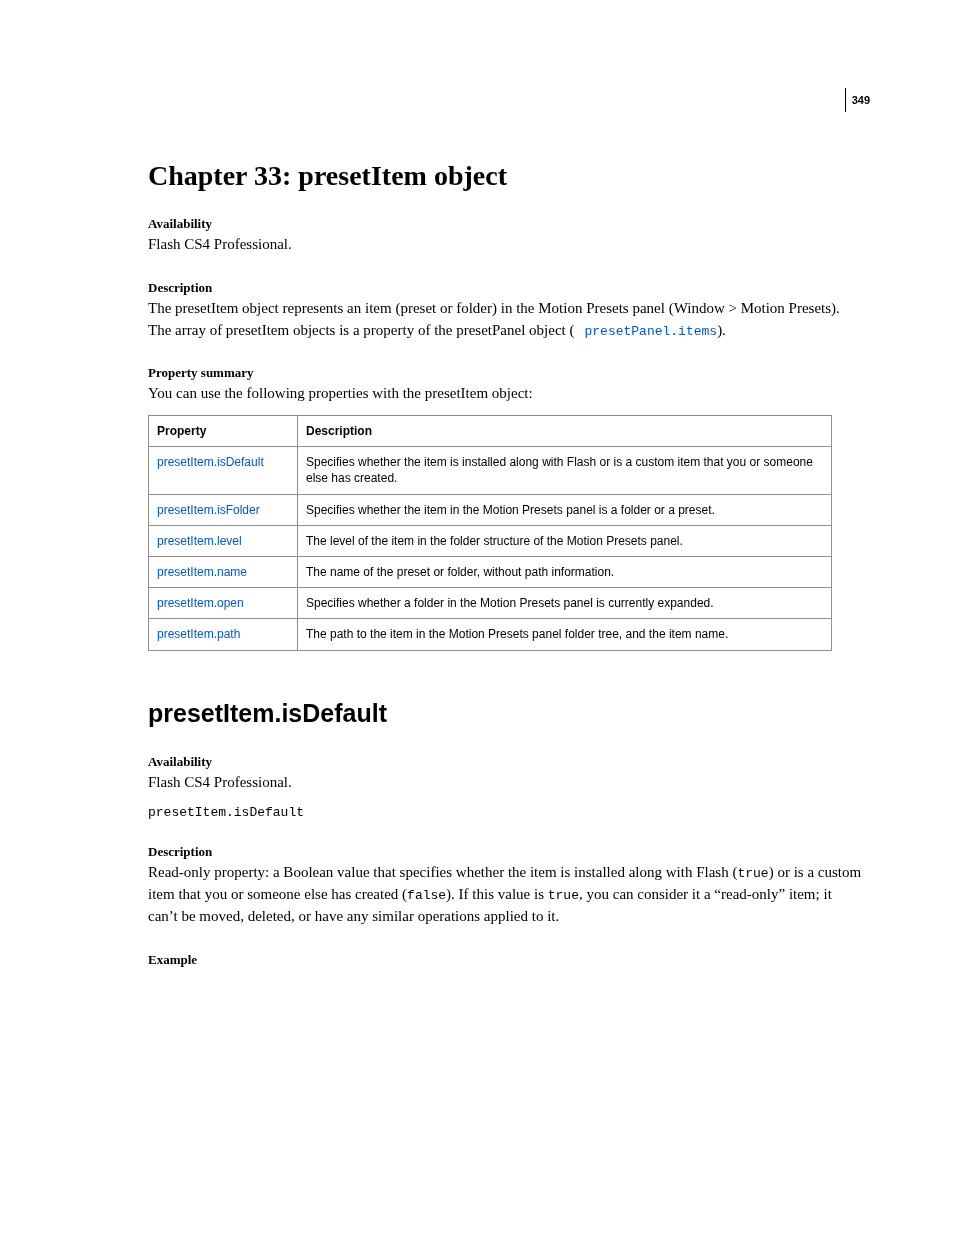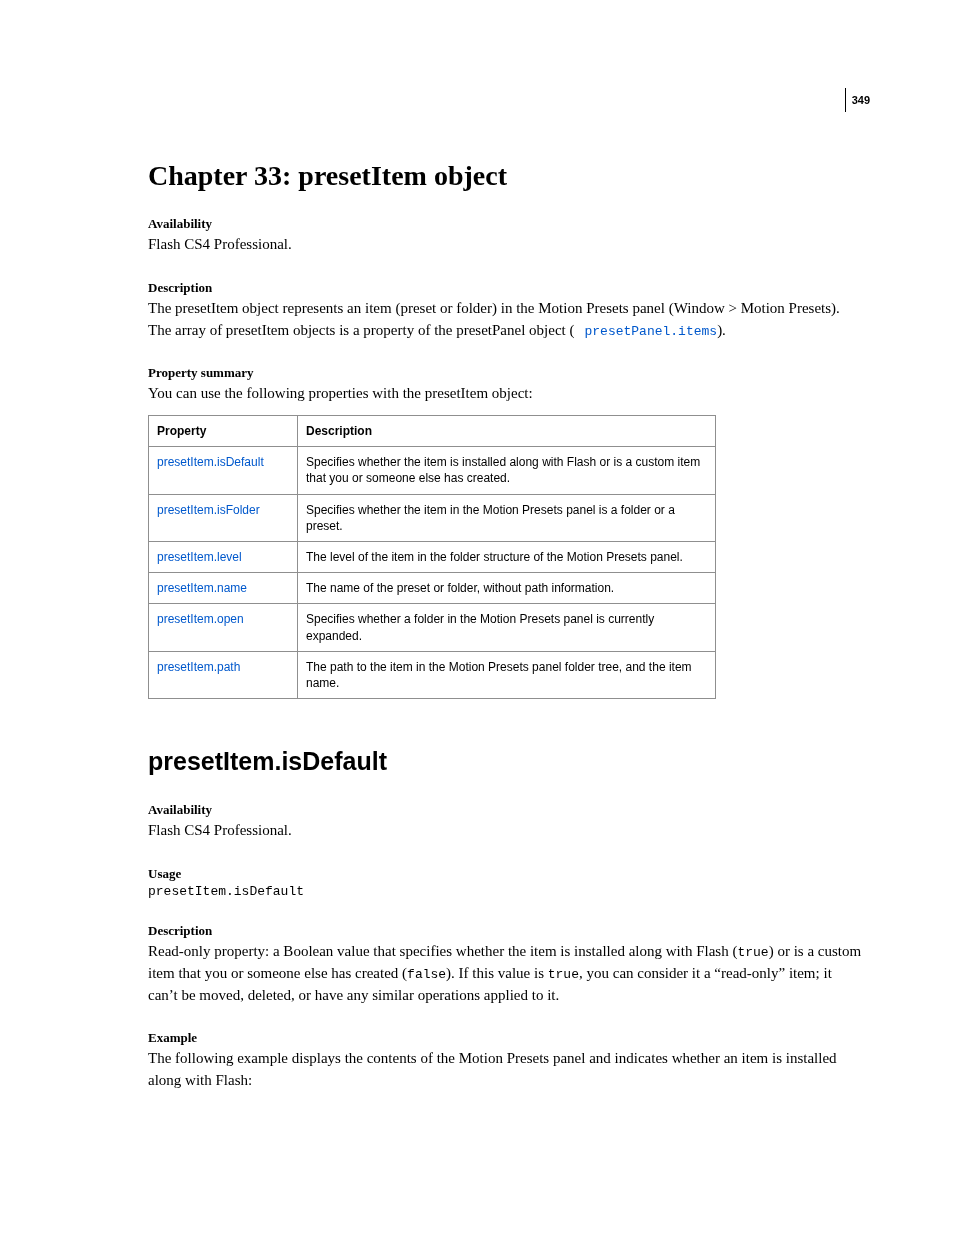--- a/index.html
+++ b/index.html
@@ -71,21 +71,21 @@
   }
   .usage-code {
     font-family: "Courier New", Courier, monospace;
     font-size: 13px;
     margin: 2px 0 0 0;
     color: #000;
   }
   table.prop-table {
     border-collapse: collapse;
     margin-top: 10px;
-    width: 568px;
+    width: 684px;
   }
   table.prop-table th, table.prop-table td {
     border: 1px solid #8f8f8f;
     font-family: "Myriad Pro", Arial, Helvetica, sans-serif;
     font-size: 12px;
     text-align: left;
     vertical-align: top;
     padding: 7px 8px;
     line-height: 1.35;
   }
@@ -152,24 +152,22 @@
         <td>The path to the item in the Motion Presets panel folder tree, and the item name.</td>
       </tr>
     </tbody>
   </table>
 
   <h2 class="section-title">presetItem.isDefault</h2>
 
   <div class="subhead">Availability</div>
   <p class="body">Flash CS4 Professional.</p>
 
-  <div class="subhead">Usage</div>
   <div class="usage-code">presetItem.isDefault</div>
 
   <div class="subhead">Description</div>
   <p class="body">
     <span>Read-only property: a Boolean value that specifies whether the item is installed along with Flash (</span><code>true</code><span>) or is a custom item that you or someone else has created (</span><code>false</code><span>). If this value is </span><code>true</code><span>, you can consider it a “read-only” item; it can’t be moved, deleted, or have any similar operations applied to it.</span>
   </p>
 
   <div class="subhead">Example</div>
-  <p class="body">The following example displays the contents of the Motion Presets panel and indicates whether an item is installed along with Flash:</p>
 
 </div>
 
 </body></html>

